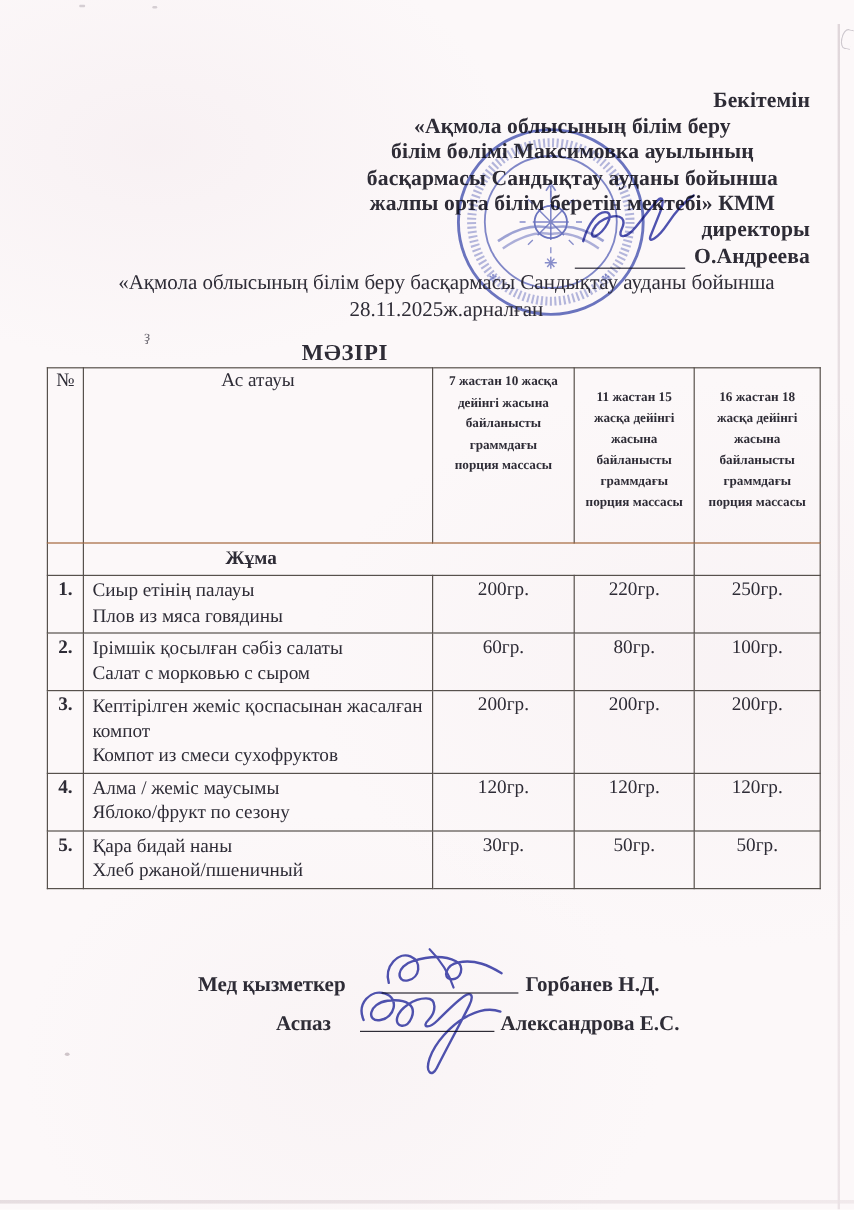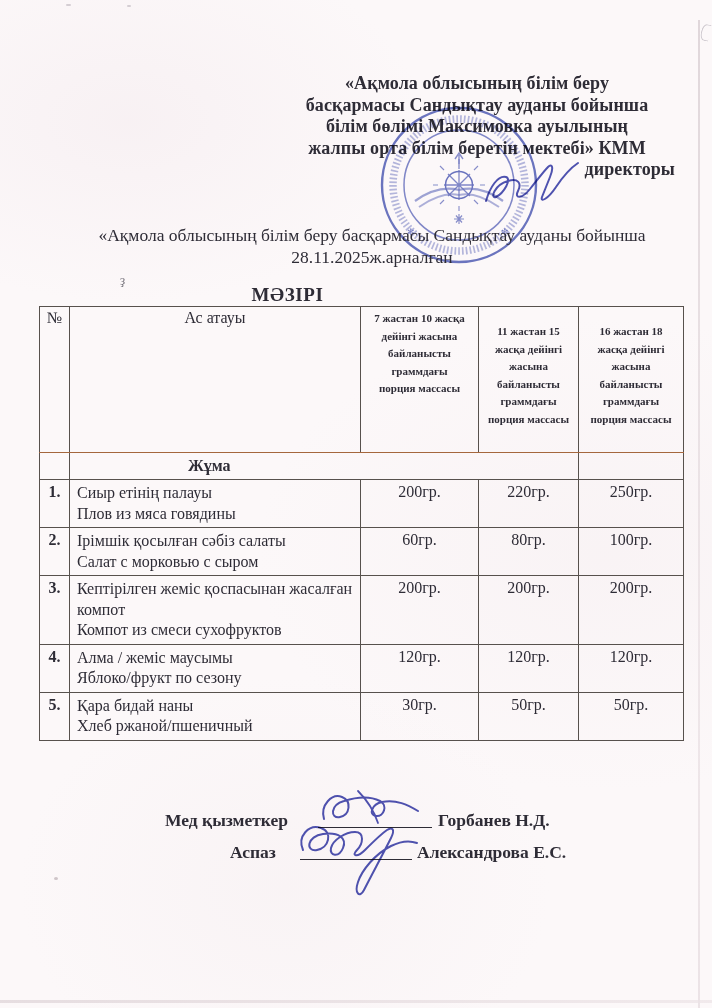--- a/index.html
+++ b/index.html
@@ -85,25 +85,30 @@
 
 <div class="edge-right"></div>
 <div class="edge-bottom"></div>
 <div class="corner-mark"></div>
 <div class="speck1"></div>
 <div class="speck2"></div>
 <div class="speck3"></div>
 <div class="stray-mark">ҙ</div>
 
 <div class="approval">
+  <div class="ta-right">Бекітемін</div>
   <div>«Ақмола облысының білім беру</div>
+  <div>білім бөлімі Максимовка ауылының</div>
   <div>басқармасы Сандықтау ауданы бойынша</div>
-  <div>білім бөлімі Максимовка ауылының</div>
   <div>жалпы орта білім беретін мектебі» КММ</div>
   <div class="ta-right">директоры</div>
+  <div class="director-line">
+    <span class="sig-underline"></span>
+    <span>О.Андреева</span>
+  </div>
 </div>
 
 <svg class="stamp" width="164" height="164" viewBox="0 0 164 164">
   <defs>
     <filter id="sblur" x="-20%" y="-20%" width="140%" height="140%">
         <feGaussianBlur stdDeviation="0.6"></feGaussianBlur>
       </filter>
   </defs>
   <g filter="url(#sblur)" stroke="#4754b4" fill="none" opacity="0.8">
     <circle cx="82" cy="82" r="77" stroke-width="2.4"></circle>

